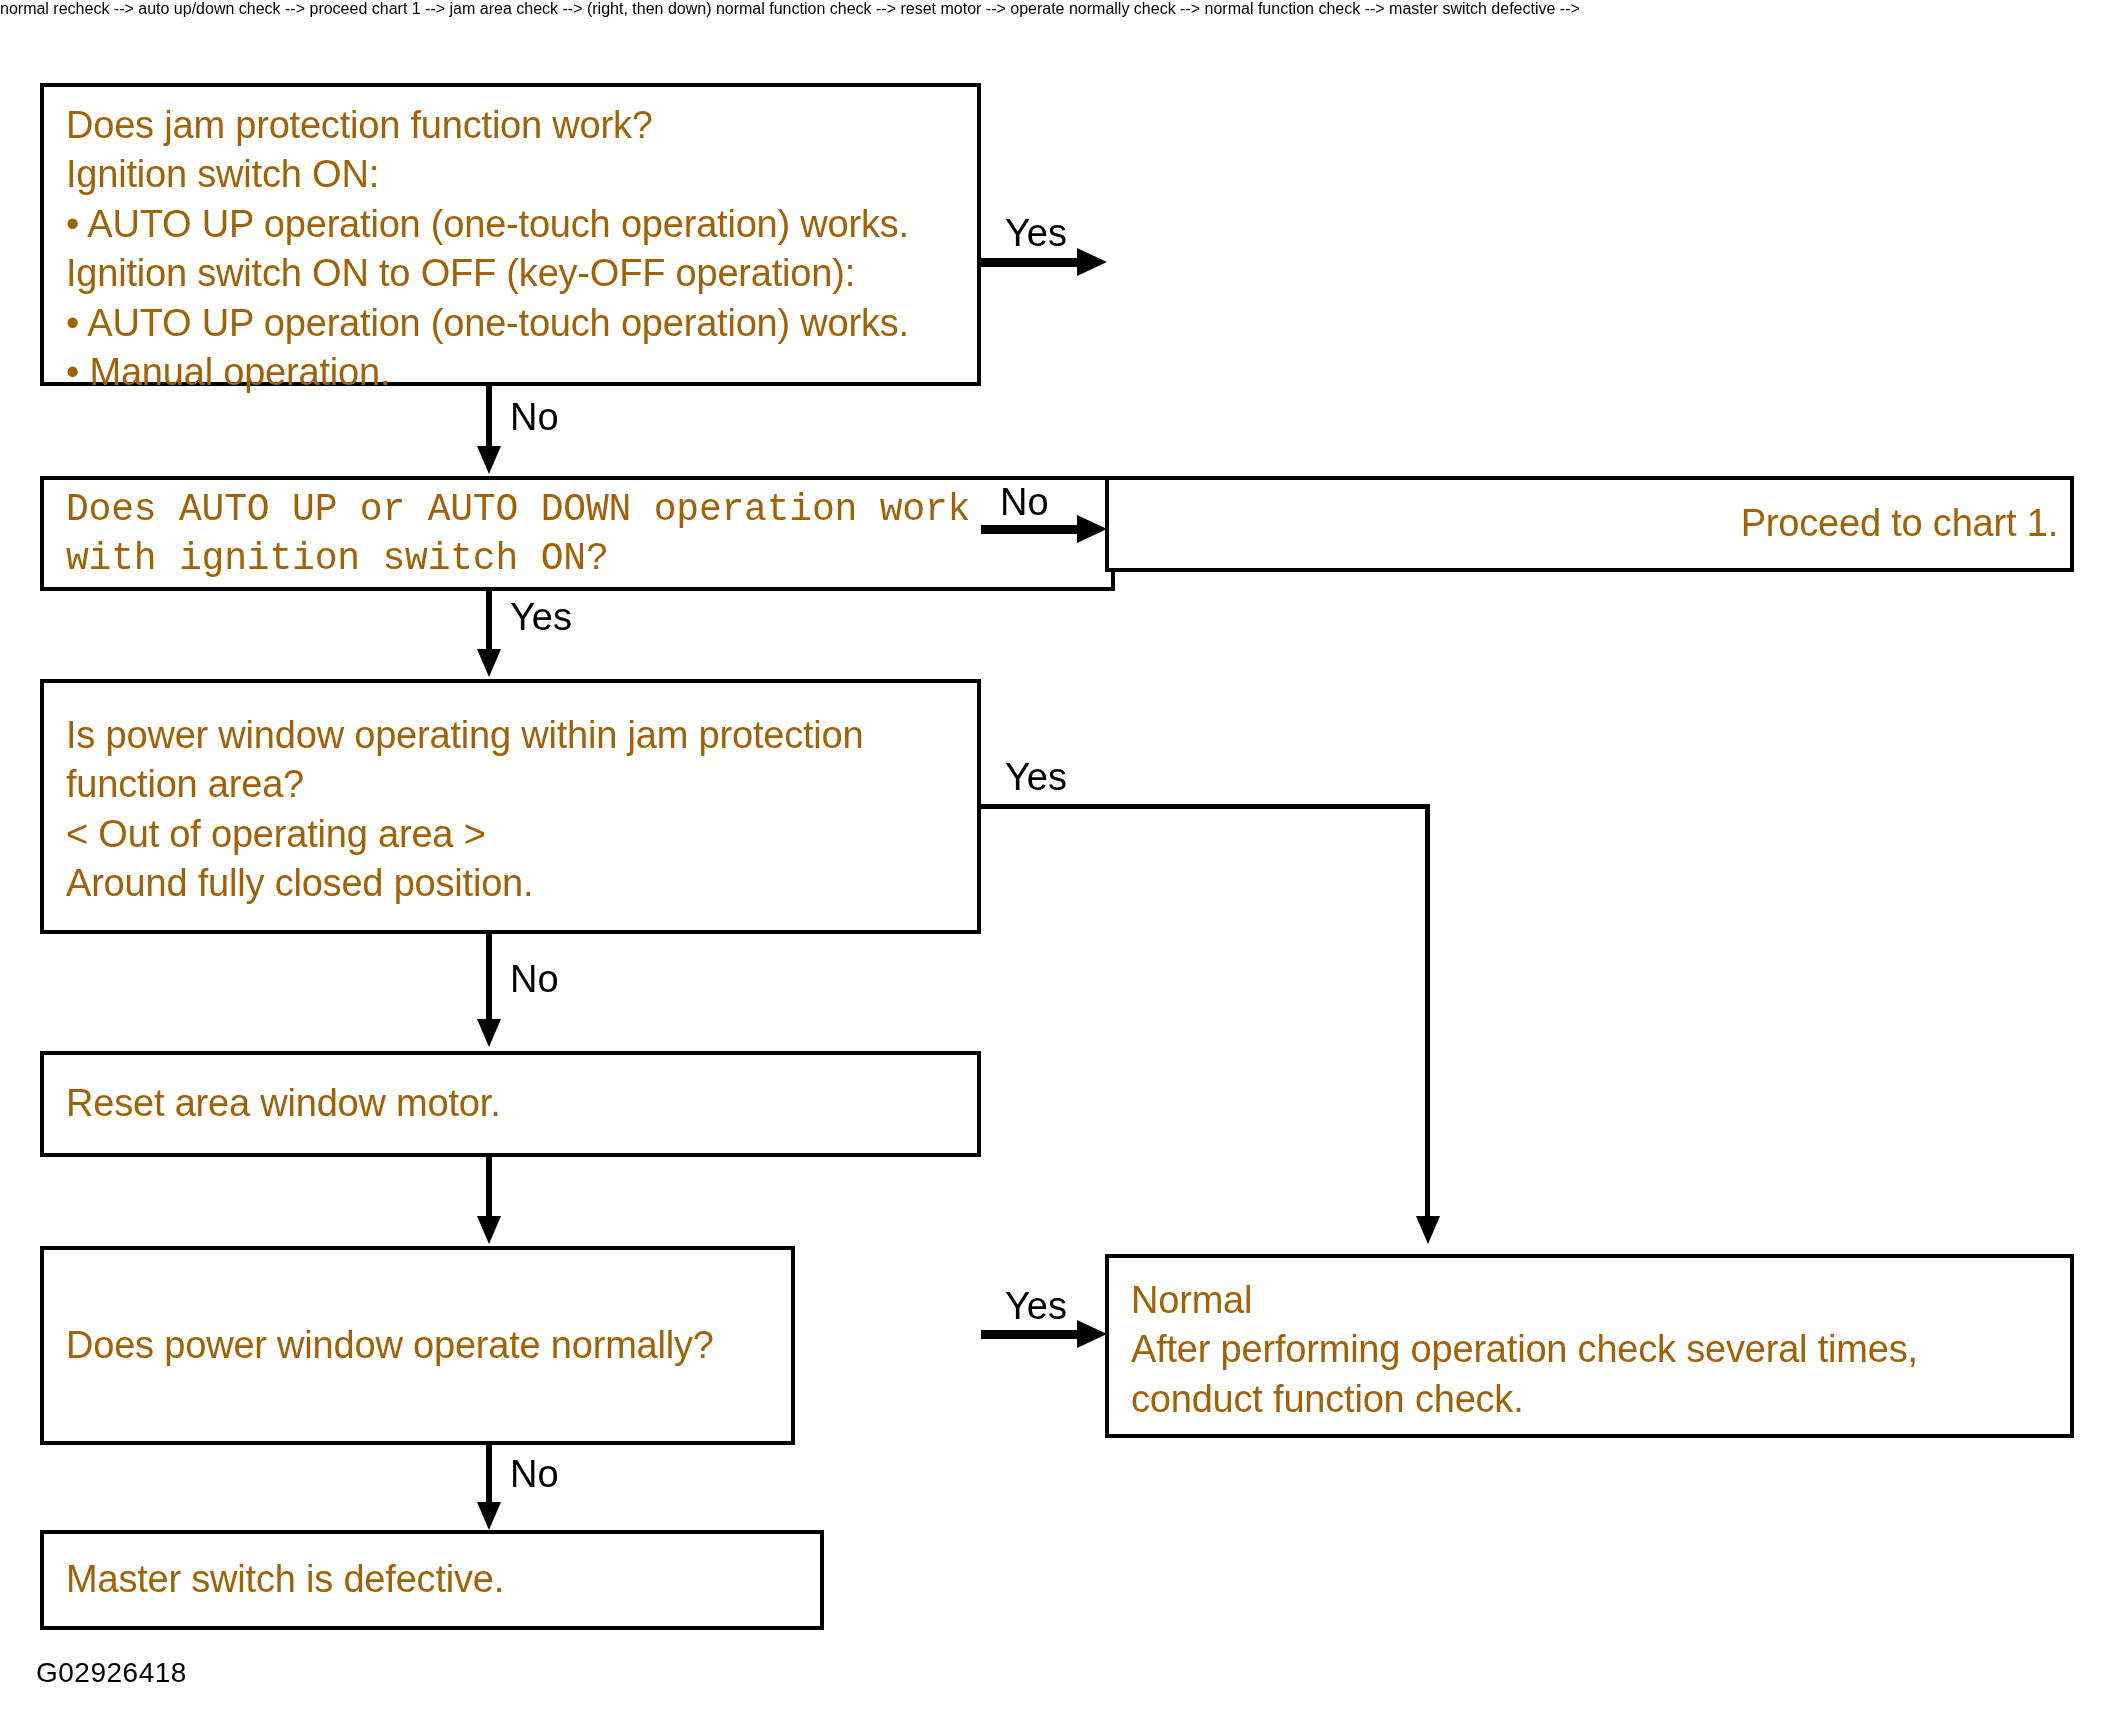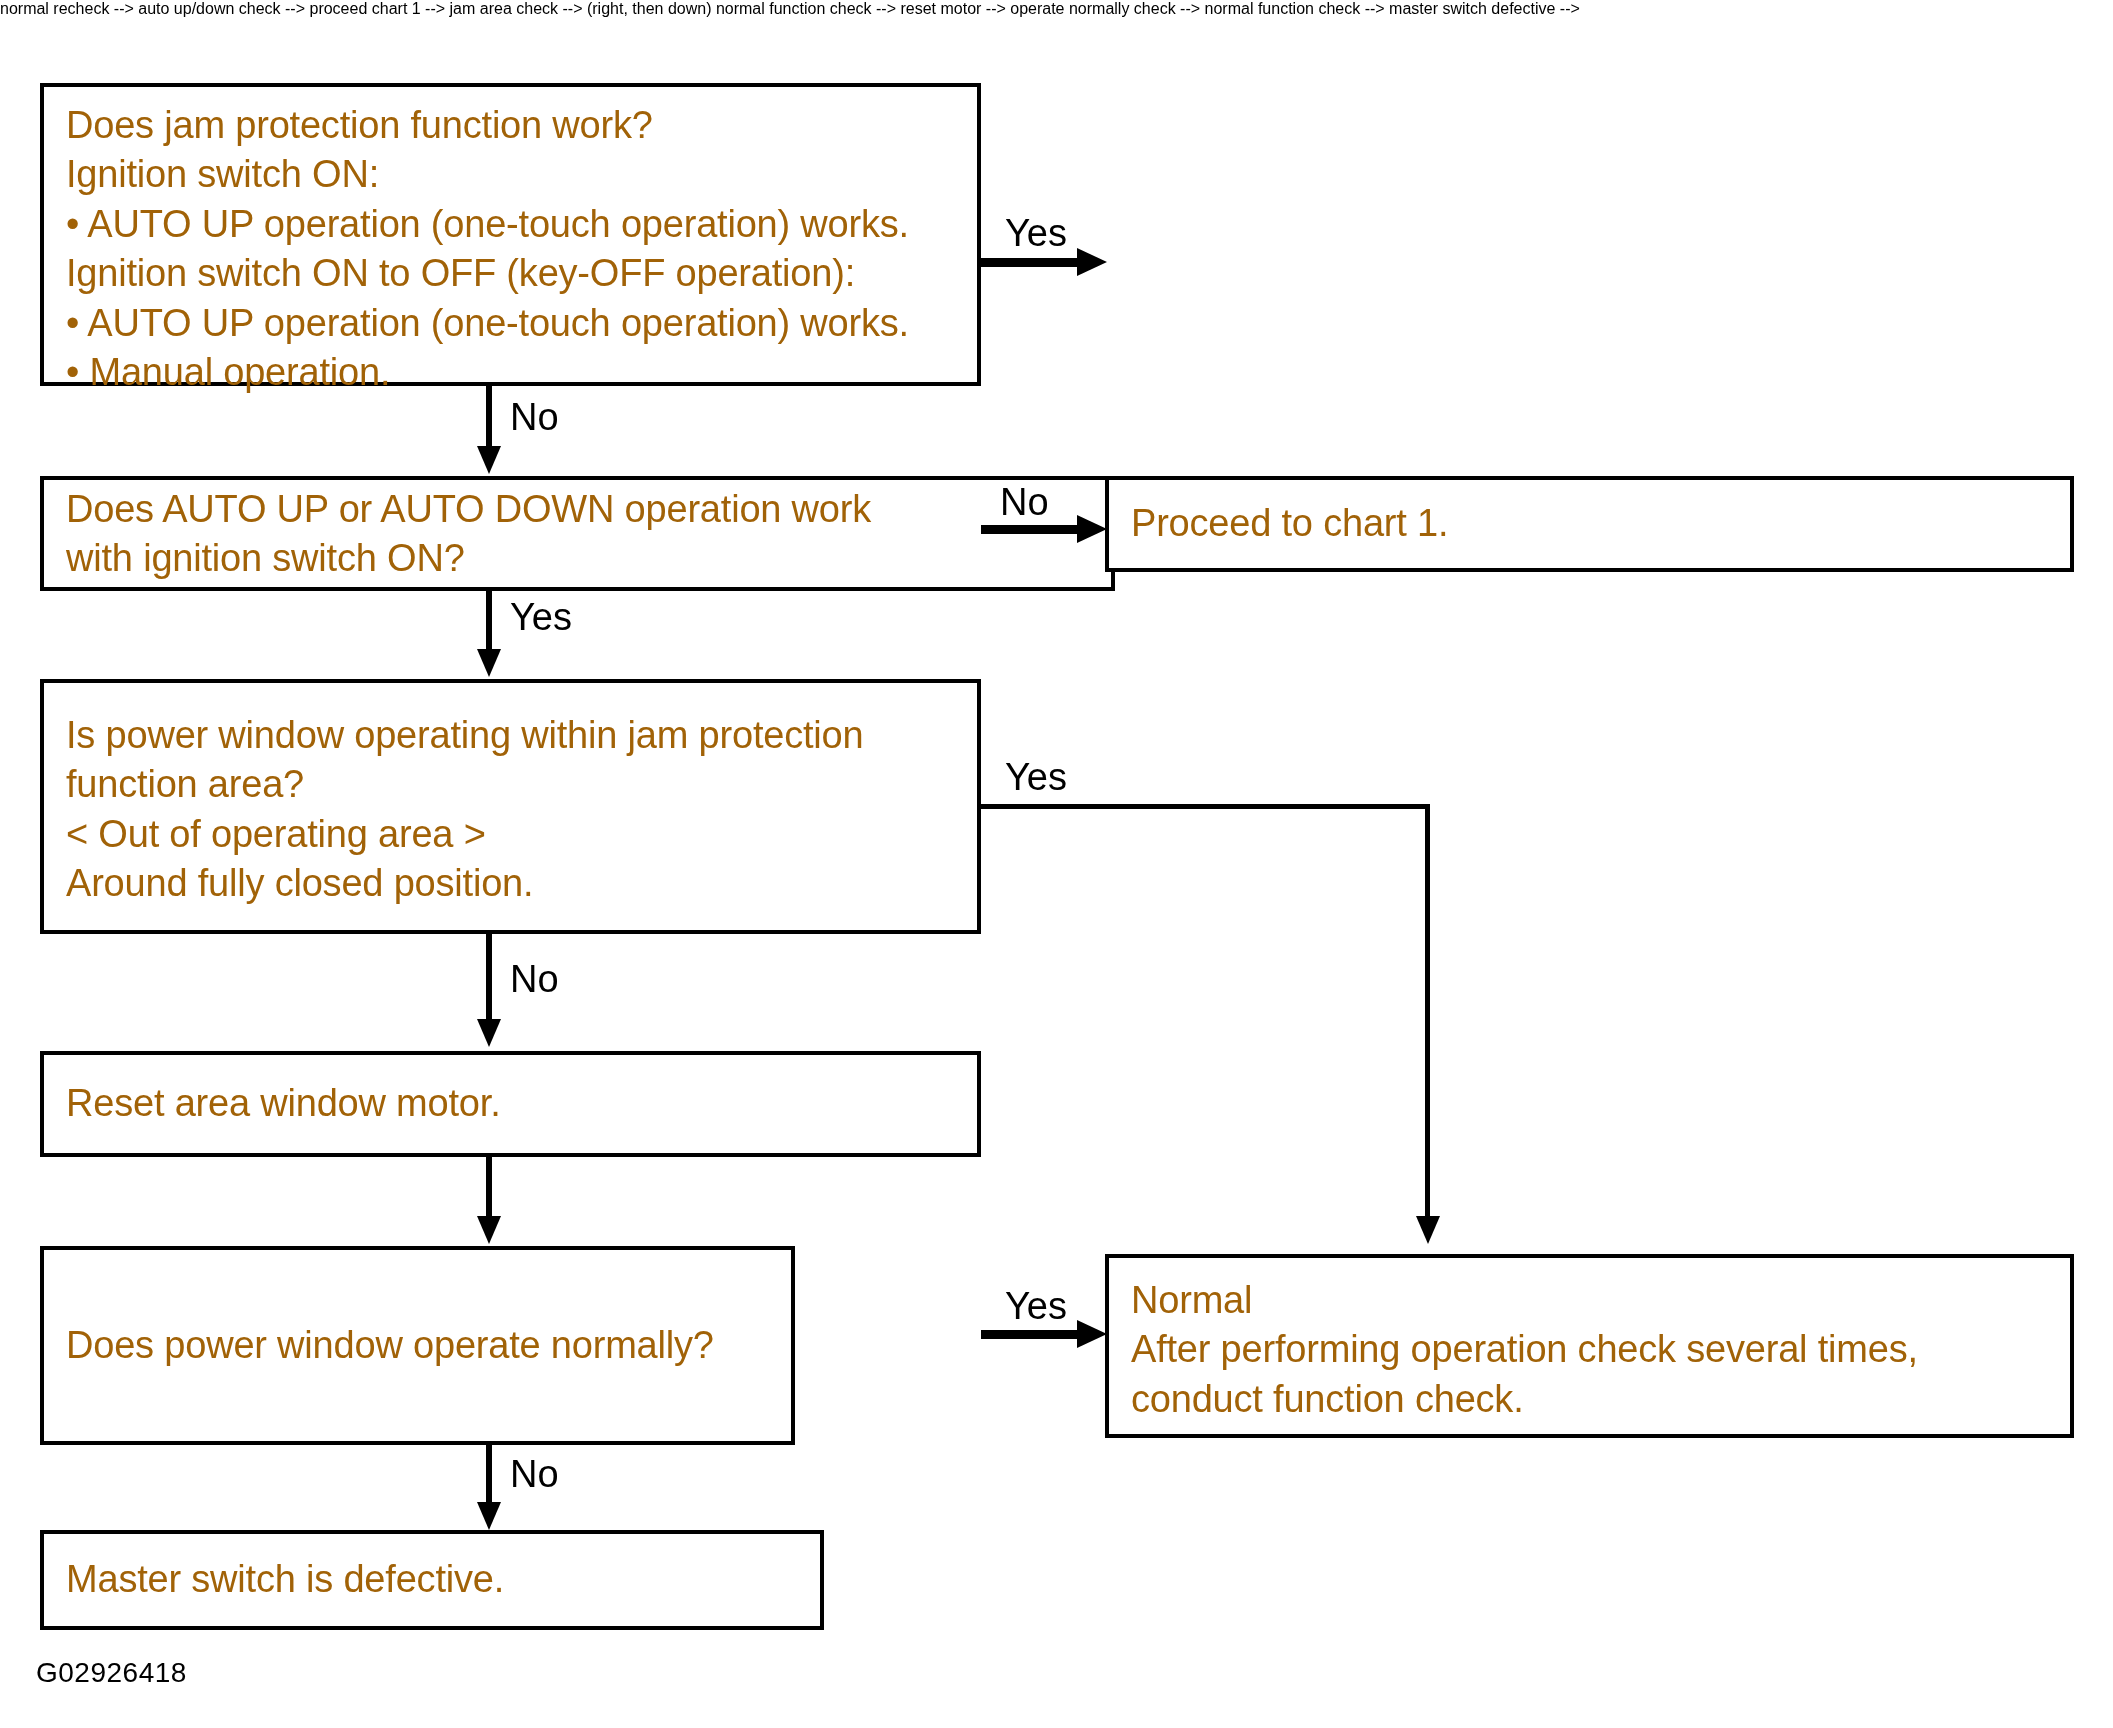--- a/index.html
+++ b/index.html
@@ -101,27 +101,27 @@
   <div class="hline-thick" style="left:981px; top:258px; width:100px;"></div>
   <div class="arrow-right" style="left:1077px; top:248px;"></div>
   <div class="edge-label" style="left:1005px; top:214px;">Yes</div>
 
    auto up/down check --&gt;
   <div class="vline" style="left:486px; top:386px; width:6px; height:62px;"></div>
   <div class="arrow-down" style="left:477px; top:446px;"></div>
   <div class="edge-label" style="left:510px; top:398px;">No</div>
 
   
-  <div class="box" style="left:40px; top:476px; width:1075px; height:115px;">
+  <div class="box" style="left:40px; top:476px; width:1075px; height:115px;font-family:Liberation Mono, monospace;">
     <div class="box-text t-mid">Does AUTO UP or AUTO DOWN operation work
 with ignition switch ON?</div>
   </div>
 
   
-  <div class="box" style="left:1105px; top:476px; width:969px; height:96px;">
+  <div class="box" style="left:1105px; top:476px; width:969px; height:96px;text-align:right;">
     <div class="box-text t-mid">Proceed to chart 1.</div>
   </div>
 
    proceed chart 1 --&gt;
   <div class="hline-thick" style="left:981px; top:525px; width:100px;"></div>
   <div class="arrow-right" style="left:1077px; top:515px;"></div>
   <div class="edge-label" style="left:1000px; top:483px;">No</div>
 
    jam area check --&gt;
   <div class="vline" style="left:486px; top:591px; width:6px; height:62px;"></div>

